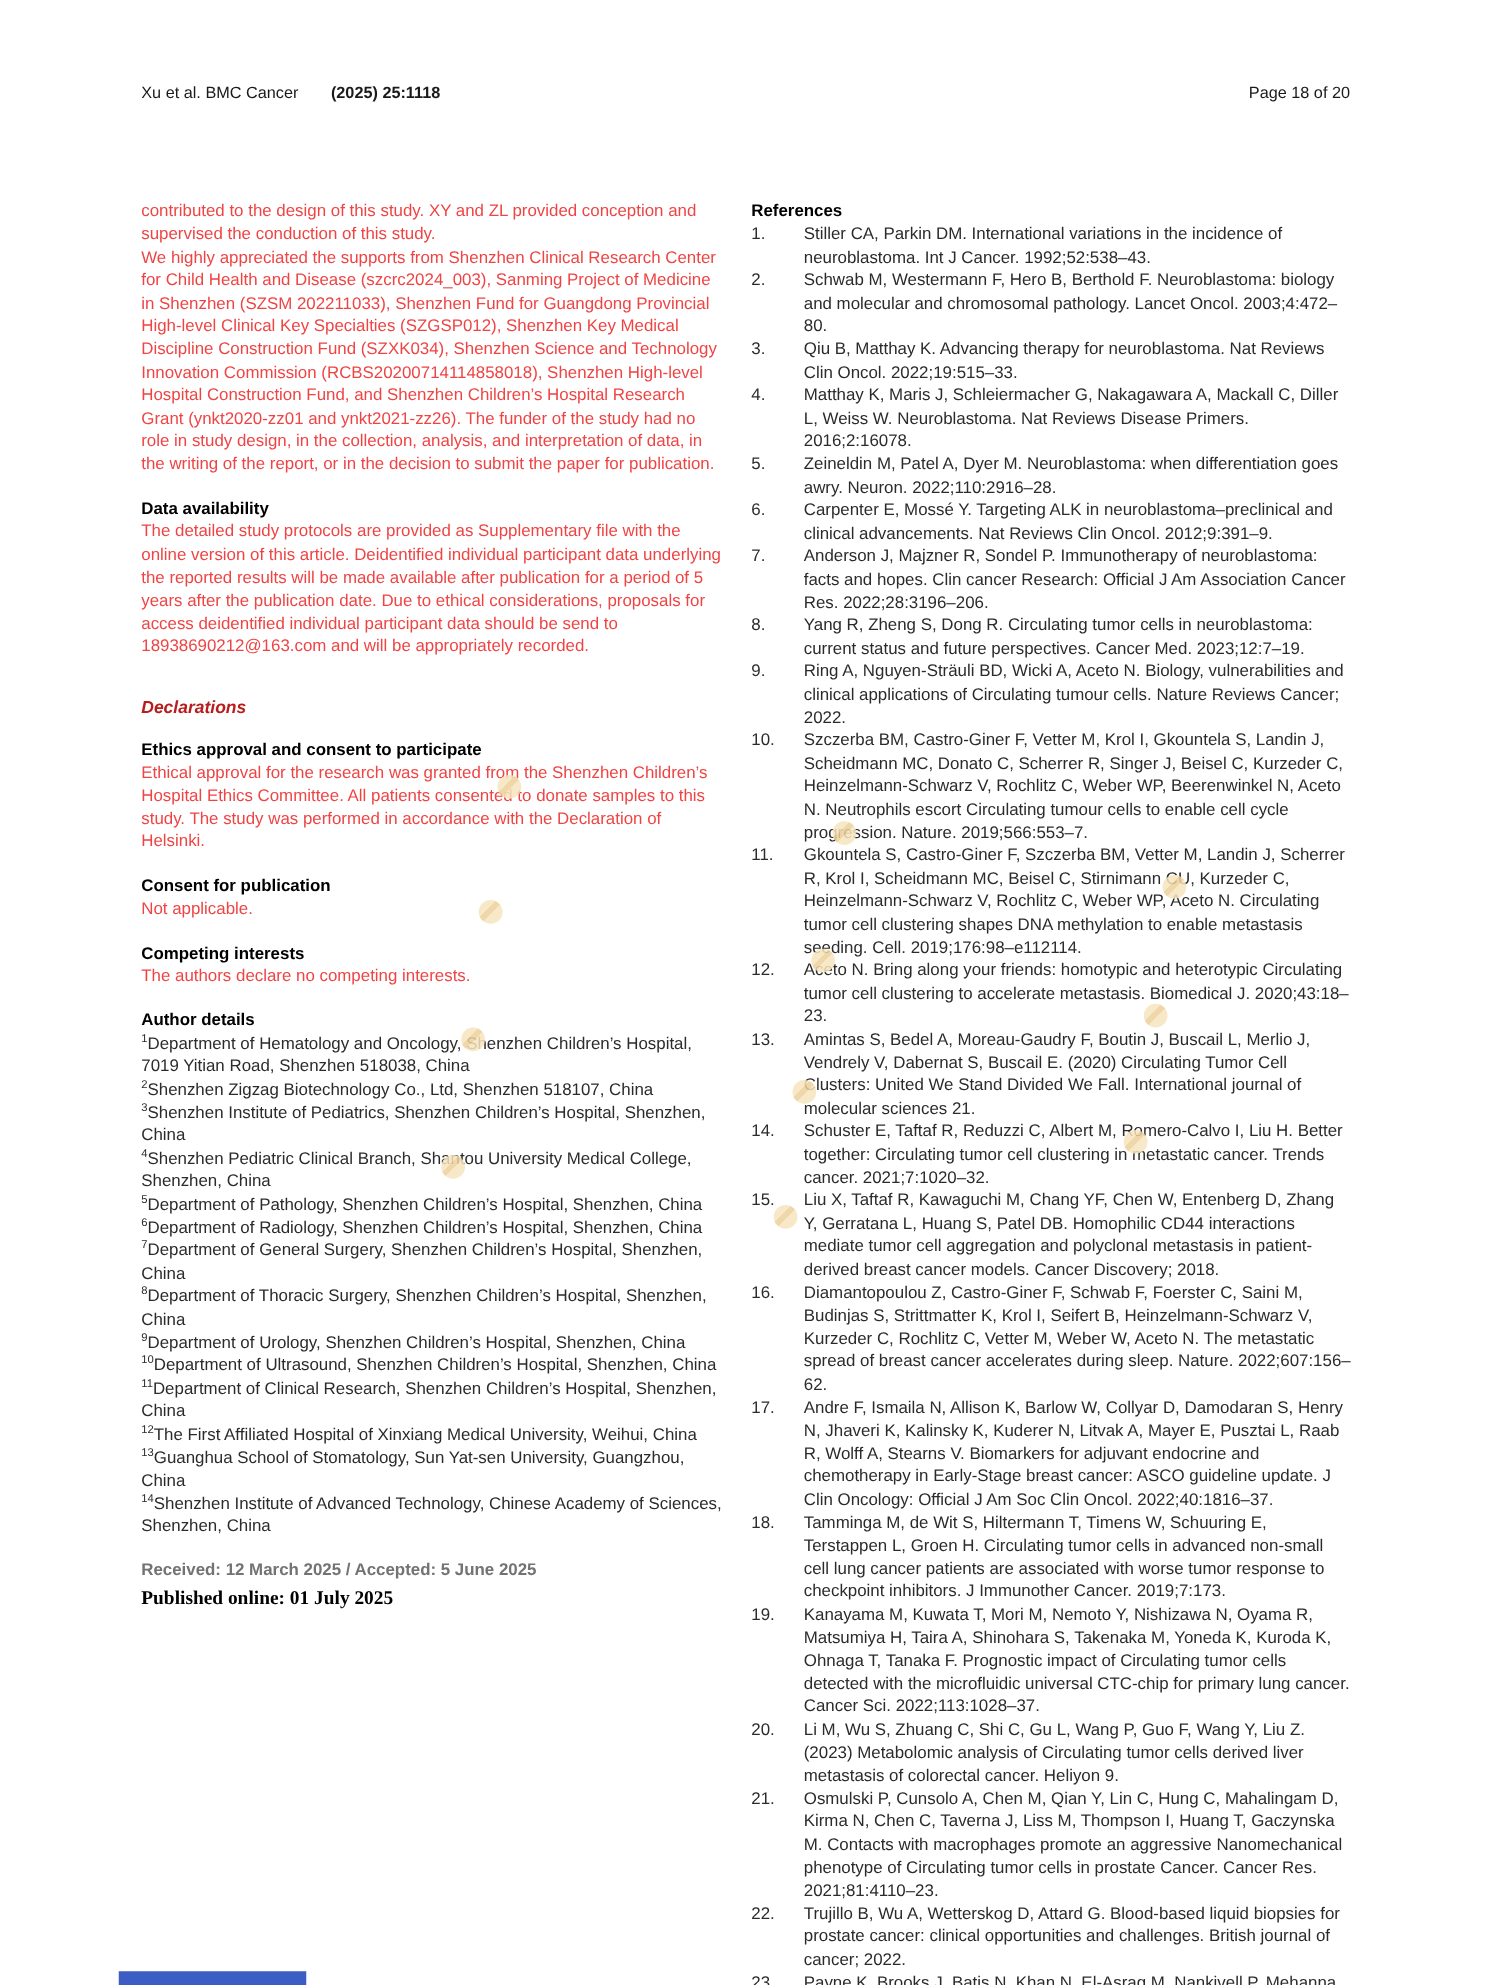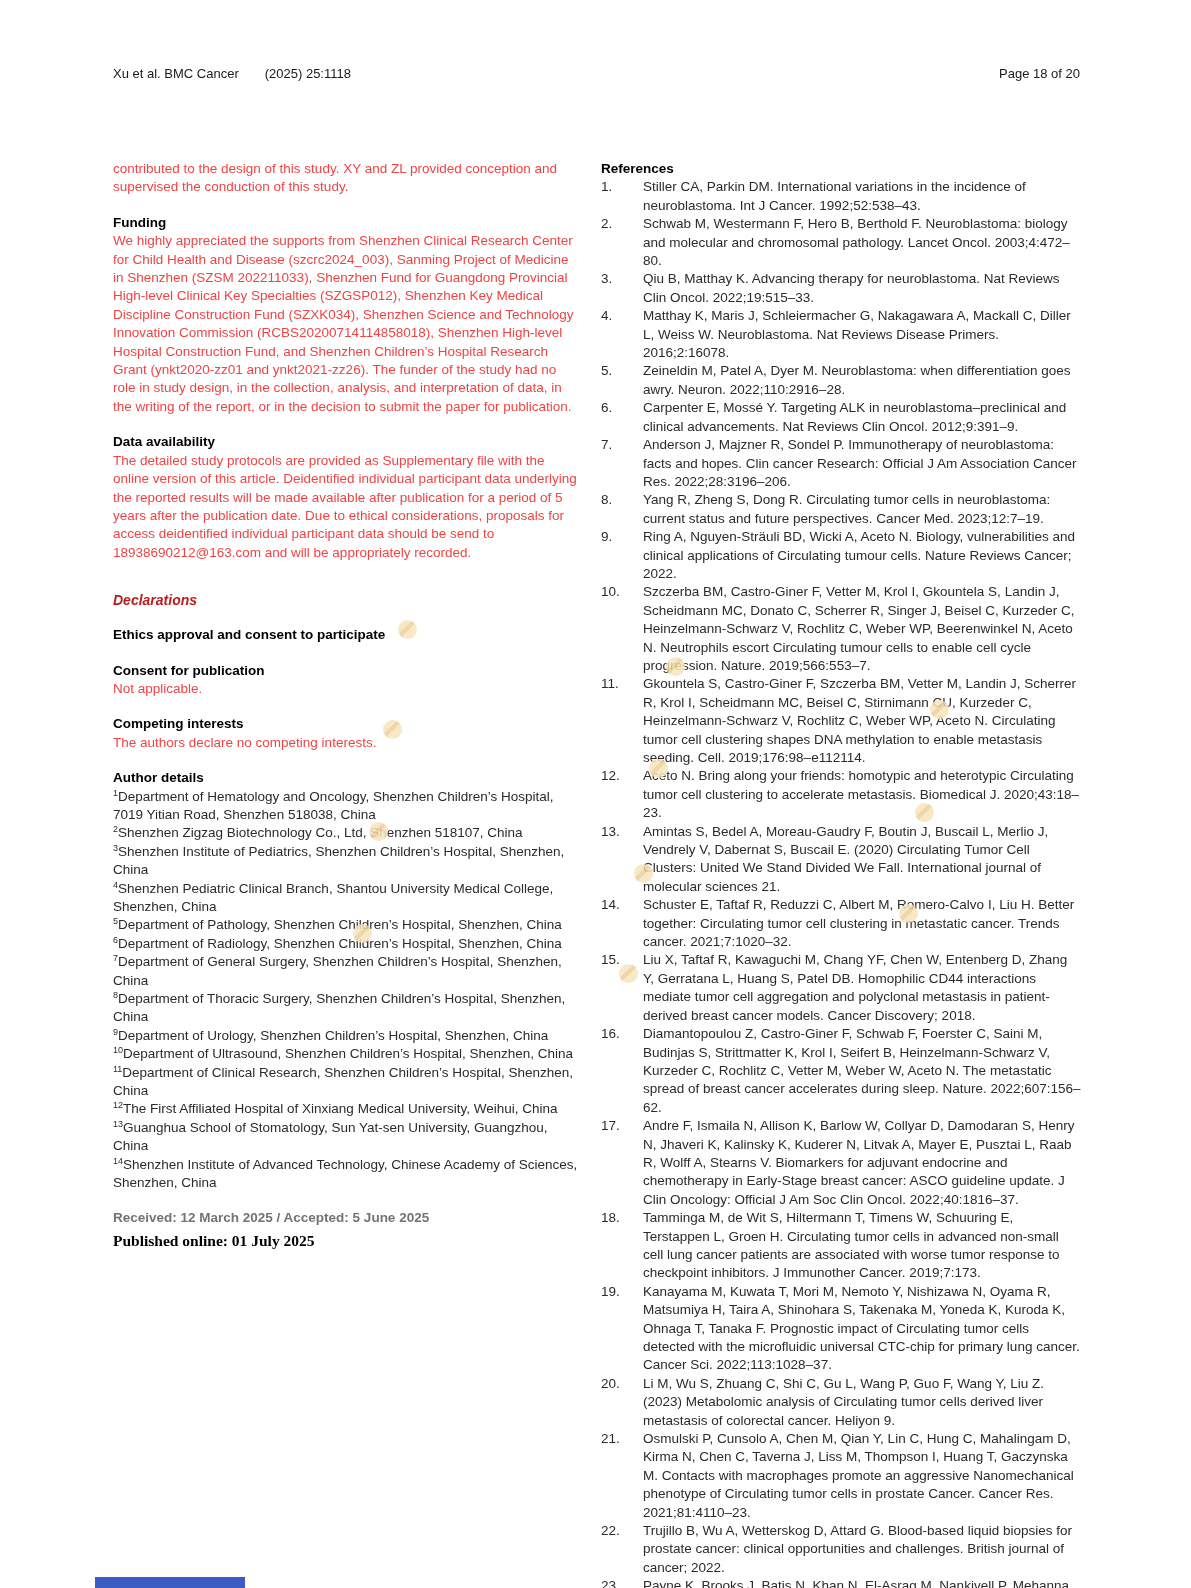--- a/index.html
+++ b/index.html
@@ -7,21 +7,21 @@
     width:1191px;height:1588px;position:relative;background:#ffffff;
     font-family:"Liberation Sans", sans-serif;color:#222222;overflow:hidden;
     -webkit-font-smoothing:antialiased;
   }
   .header{
     position:absolute;top:66px;left:113px;width:967px;
     display:flex;justify-content:space-between;align-items:baseline;
     font-size:13px;color:#1a1a1a;
   }
   .rh-italic{}
-  .rh-cite{margin-left:26px;font-style:normal;}
+  .rh-cite{margin-left:26px;font-style:normal;font-weight:bold;}
   .col-left{position:absolute;left:113px;top:160px;width:466px;}
   .col-right{position:absolute;left:601px;top:160px;width:480px;}
   p.body{font-size:13.5px;line-height:18.4px;margin:0;color:#ef4444;}
   h3.sub{font-size:13.5px;line-height:18.4px;font-weight:bold;color:#000;margin:17px 0 0 0;}
   h3.first{margin-top:0;}
   h2.decl{font-size:14px;line-height:24px;font-weight:bold;color:#b91c1c;margin:26px 0 14px 0;font-style:italic;}
   h3.tight{margin-top:0;}
   .affil{font-size:13.5px;line-height:18.4px;color:#2b2b2b;}
   .affil sup{font-size:9px;line-height:0;}
   .received{font-size:13.5px;line-height:18.4px;font-weight:bold;color:#737373;margin-top:16px;}
@@ -41,29 +41,29 @@
 <div class="header">
   <div>
     <span>Xu </span><span class="rh-italic">et al. BMC Cancer</span><span class="rh-cite">(2025) 25:1118</span>
   </div>
   <div>Page 18 of 20</div>
 </div>
 
 <div class="col-left">
   <p class="body">contributed to the design of this study. XY and ZL provided conception and supervised the conduction of this study.</p>
 
-  <h3 class="sub">Funding</h3>
   <p class="body">We highly appreciated the supports from Shenzhen Clinical Research Center for Child Health and Disease (szcrc2024_003), Sanming Project of Medicine in Shenzhen (SZSM 202211033), Shenzhen Fund for Guangdong Provincial High-level Clinical Key Specialties (SZGSP012), Shenzhen Key Medical Discipline Construction Fund (SZXK034), Shenzhen Science and Technology Innovation Commission (RCBS20200714114858018), Shenzhen High-level Hospital Construction Fund, and Shenzhen Children’s Hospital Research Grant (ynkt2020-zz01 and ynkt2021-zz26). The funder of the study had no role in study design, in the collection, analysis, and interpretation of data, in the writing of the report, or in the decision to submit the paper for publication.</p>
 
   <h3 class="sub">Data availability</h3>
   <p class="body">The detailed study protocols are provided as Supplementary file with the online version of this article. Deidentified individual participant data underlying the reported results will be made available after publication for a period of 5 years after the publication date. Due to ethical considerations, proposals for access deidentified individual participant data should be send to 18938690212@163.com and will be appropriately recorded.</p>
 
   <h2 class="decl">Declarations</h2>
 
   <h3 class="sub tight">Ethics approval and consent to participate</h3>
+  <p class="body">Ethical approval for the research was granted from the Shenzhen Children’s Hospital Ethics Committee. All patients consented to donate samples to this study. The study was performed in accordance with the Declaration of Helsinki.</p>
 
   <h3 class="sub">Consent for publication</h3>
   <p class="body">Not applicable.</p>
 
   <h3 class="sub">Competing interests</h3>
   <p class="body">The authors declare no competing interests.</p>
 
   <h3 class="sub">Author details</h3>
   <div>
 

